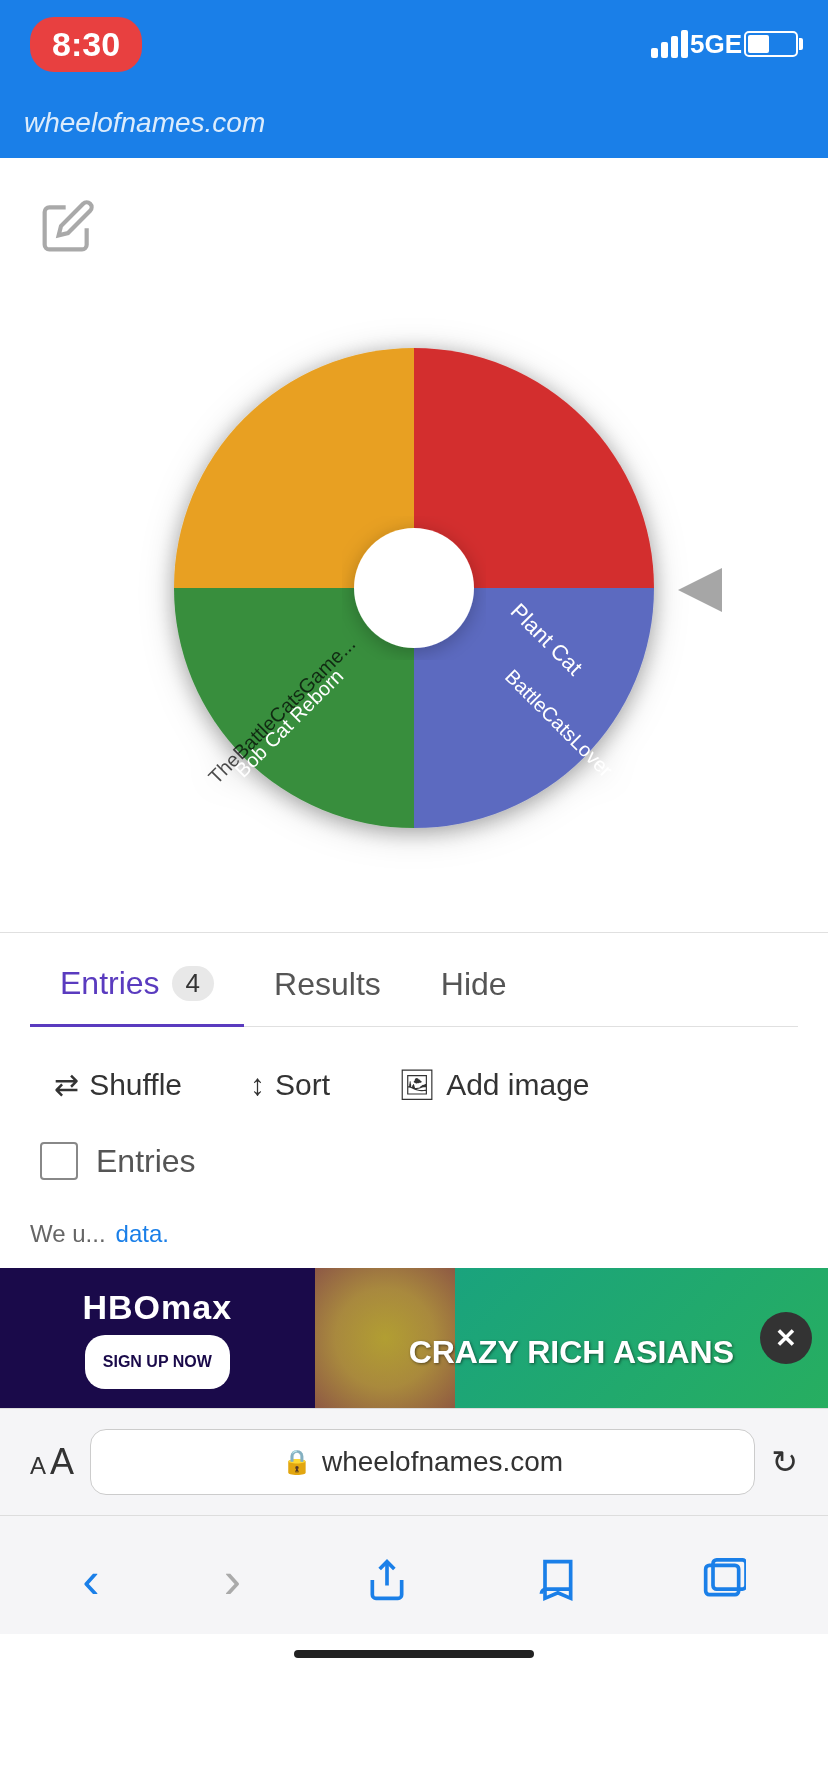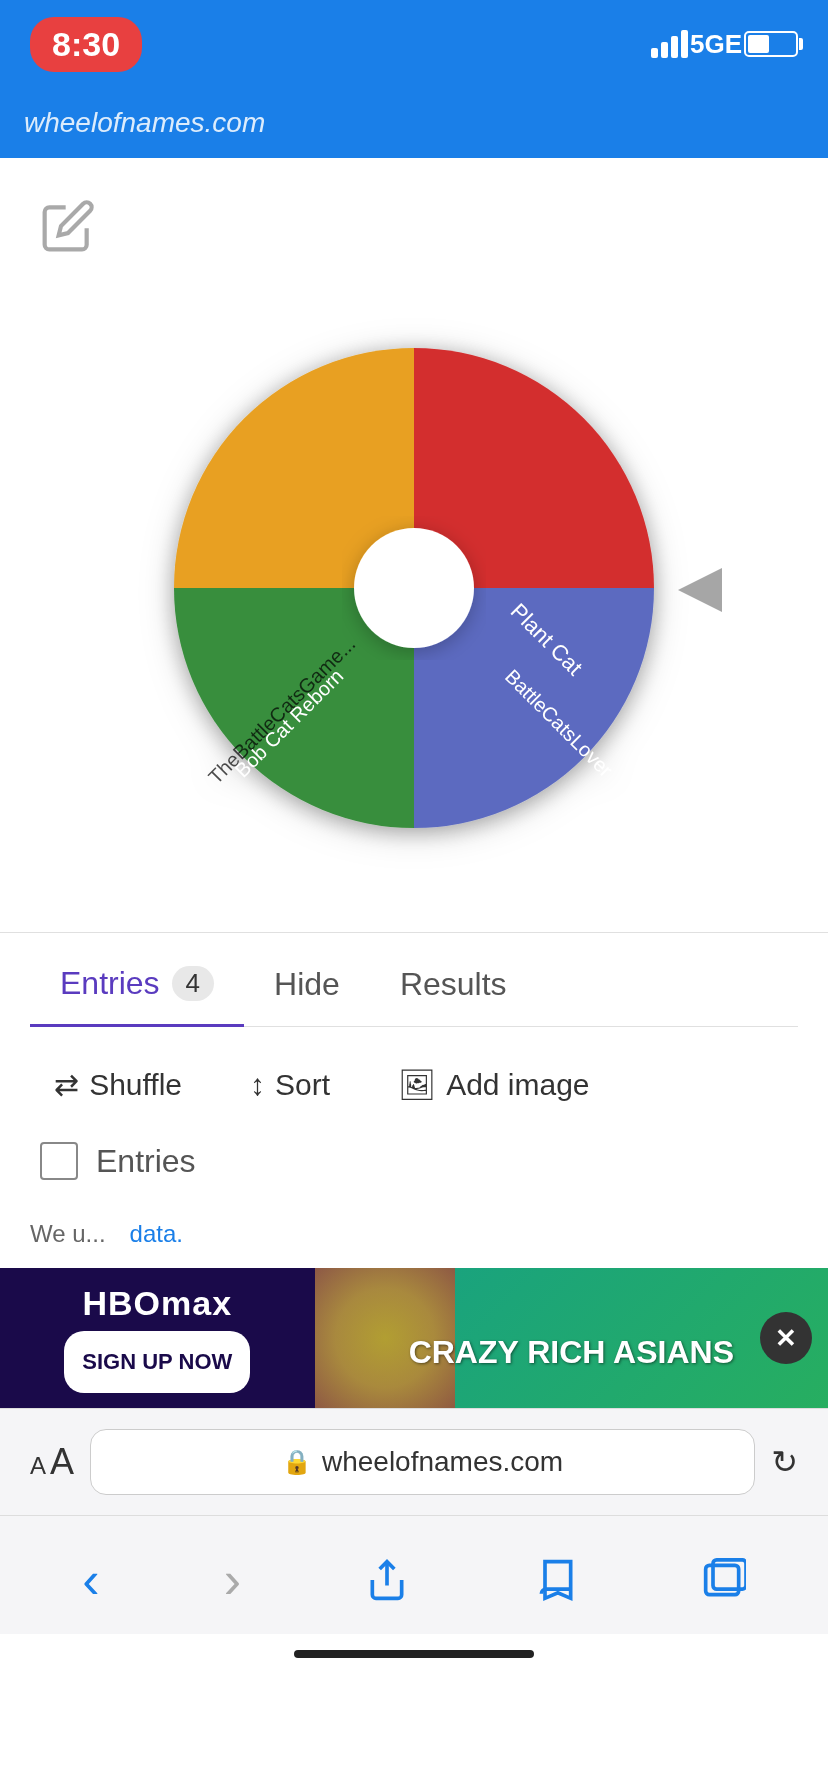--- a/index.html
+++ b/index.html
@@ -241,21 +241,21 @@
       color: white;
       font-size: 34px;
       font-weight: 900;
       letter-spacing: 1px;
     }
     .hbomax-logo span.hbo { color: white; }
     .hbomax-logo span.max { color: white; }
     .sign-up-btn {
       background: white;
       color: #1a0a4a;
-      font-size: 22px;
+      font-size: 16px;
       font-weight: 700;
       padding: 18px 18px;
       border-radius: 20px;
       text-transform: uppercase;
     }
     .ad-right {
       width: 62%;
       height: 100%;
       background: linear-gradient(135deg, #16a085, #27ae60);
       display: flex;
@@ -285,21 +285,21 @@
     }
 
     
     .cookie-notice {
       background: white;
       padding: 20px 30px;
       font-size: 24px;
       color: #666;
       display: flex;
       align-items: center;
-      gap: 24px;
+      gap: 10px;
     }
     .cookie-link { color: #1a7fe8; }
 
     
     .close-ad-btn {
       position: absolute;
       right: 16px;
       top: 50%;
       transform: translateY(-50%);
       width: 52px;
@@ -466,24 +466,24 @@
     </div>
   </div>
 
   <div class="tabs-section">
     <div class="tabs-row">
       <div class="tab-item active">
         <span>Entries</span>
         <span class="tab-badge">4</span>
       </div>
       <div class="tab-item">
-        <span>Hide</span>
+        <span>Results</span>
       </div>
       <div class="tab-item">
-        <span>Results</span>
+        <span>Hide</span>
       </div>
     </div>
 
     <div class="actions-row">
       <button class="action-btn">
         <span class="action-icon">⇄</span>
         <span>Shuffle</span>
       </button>
       <button class="action-btn">
         <span class="action-icon">↕</span>

